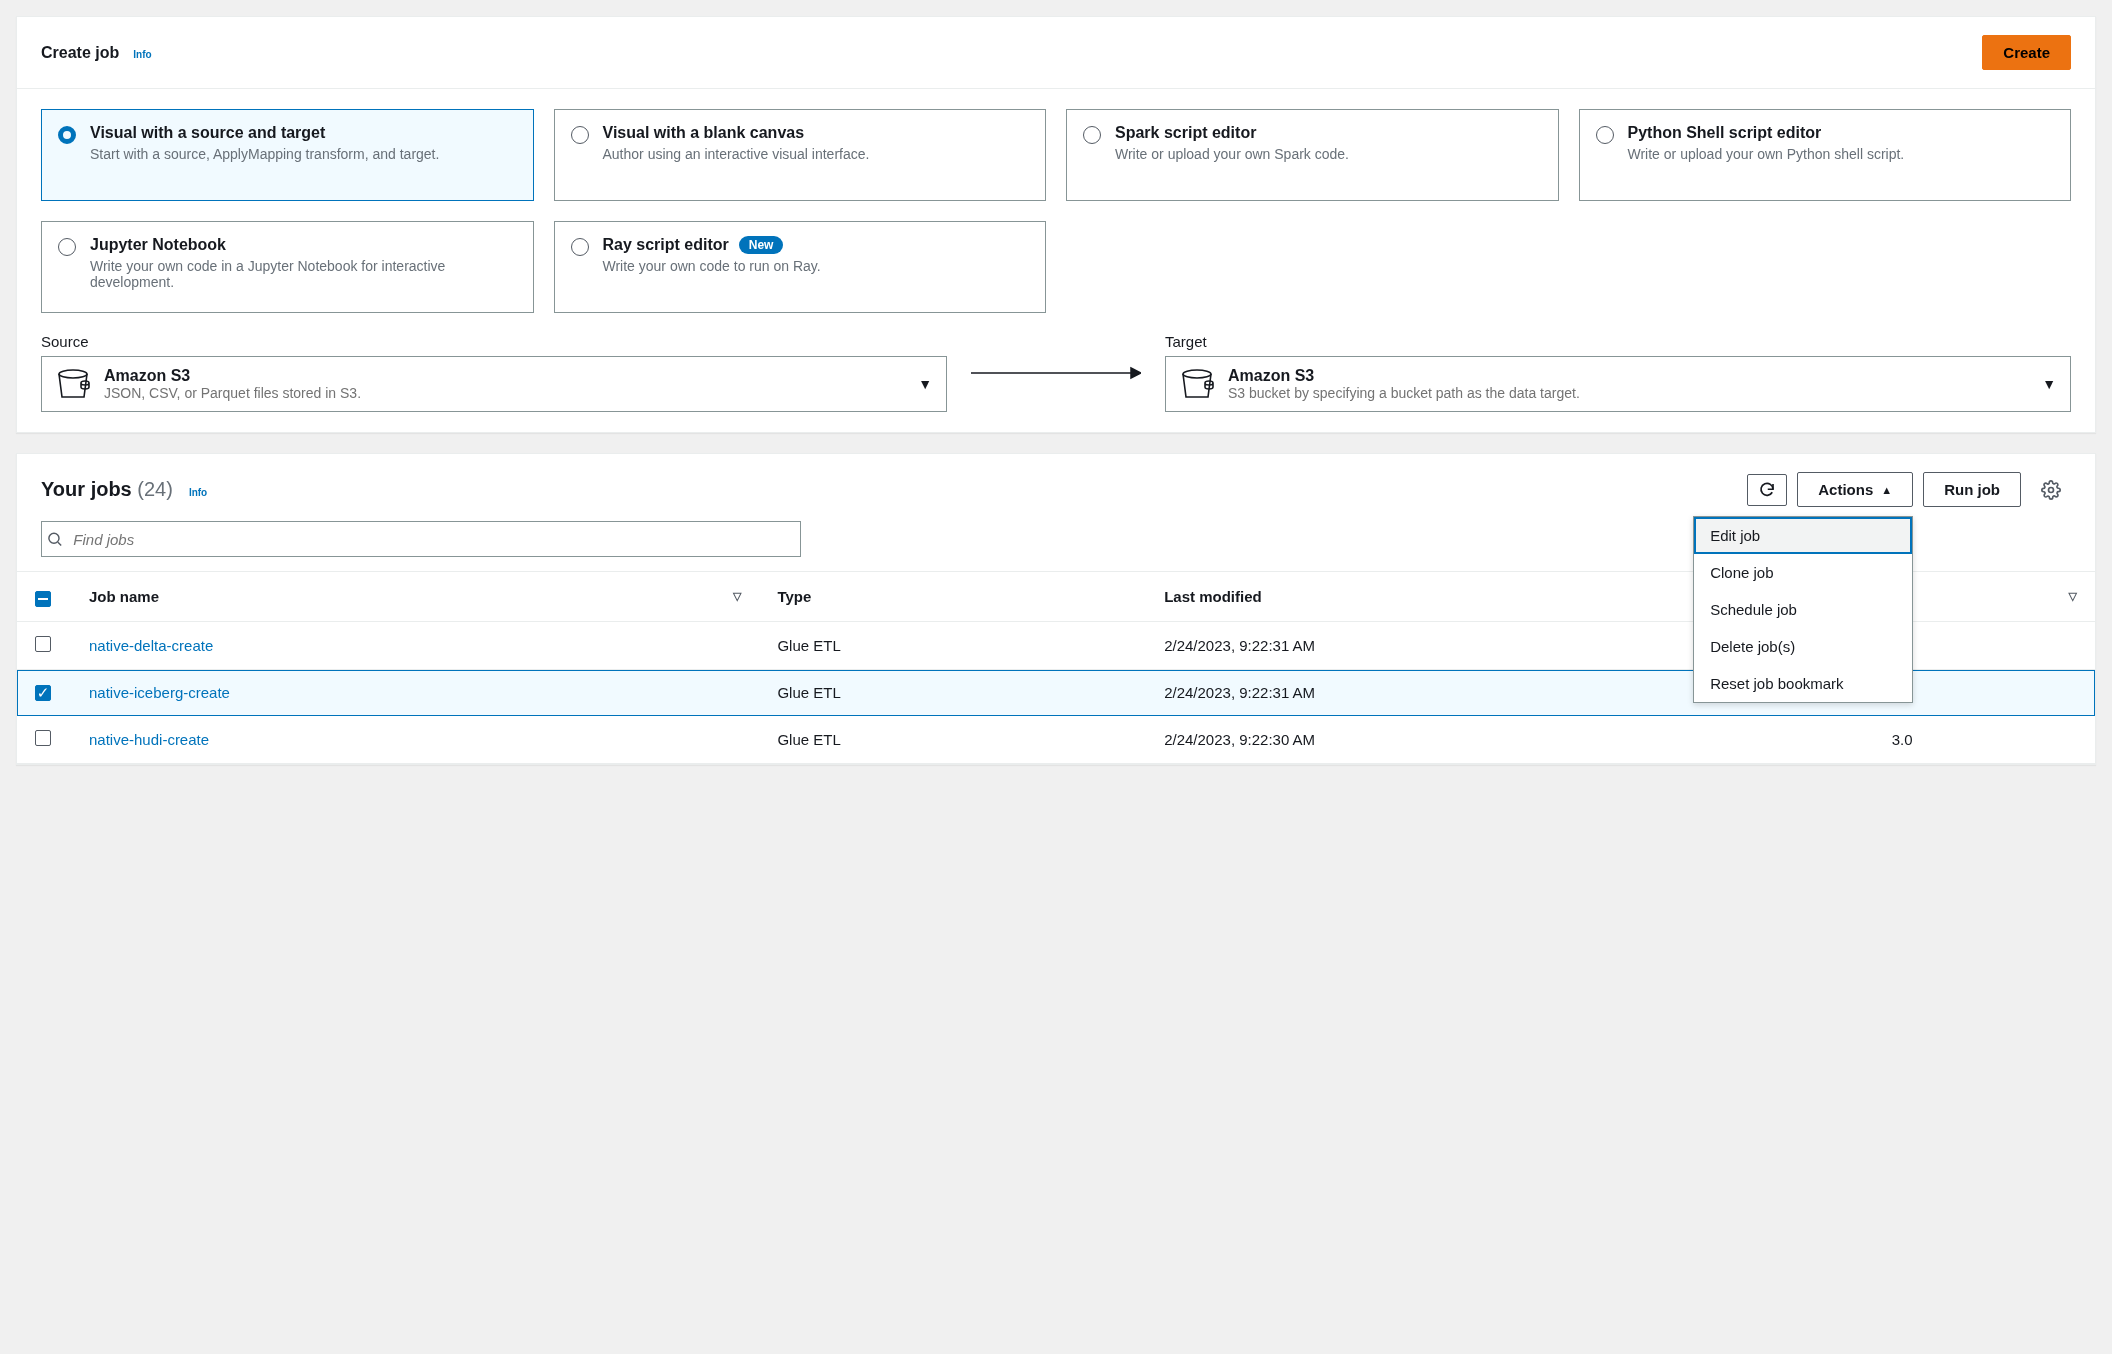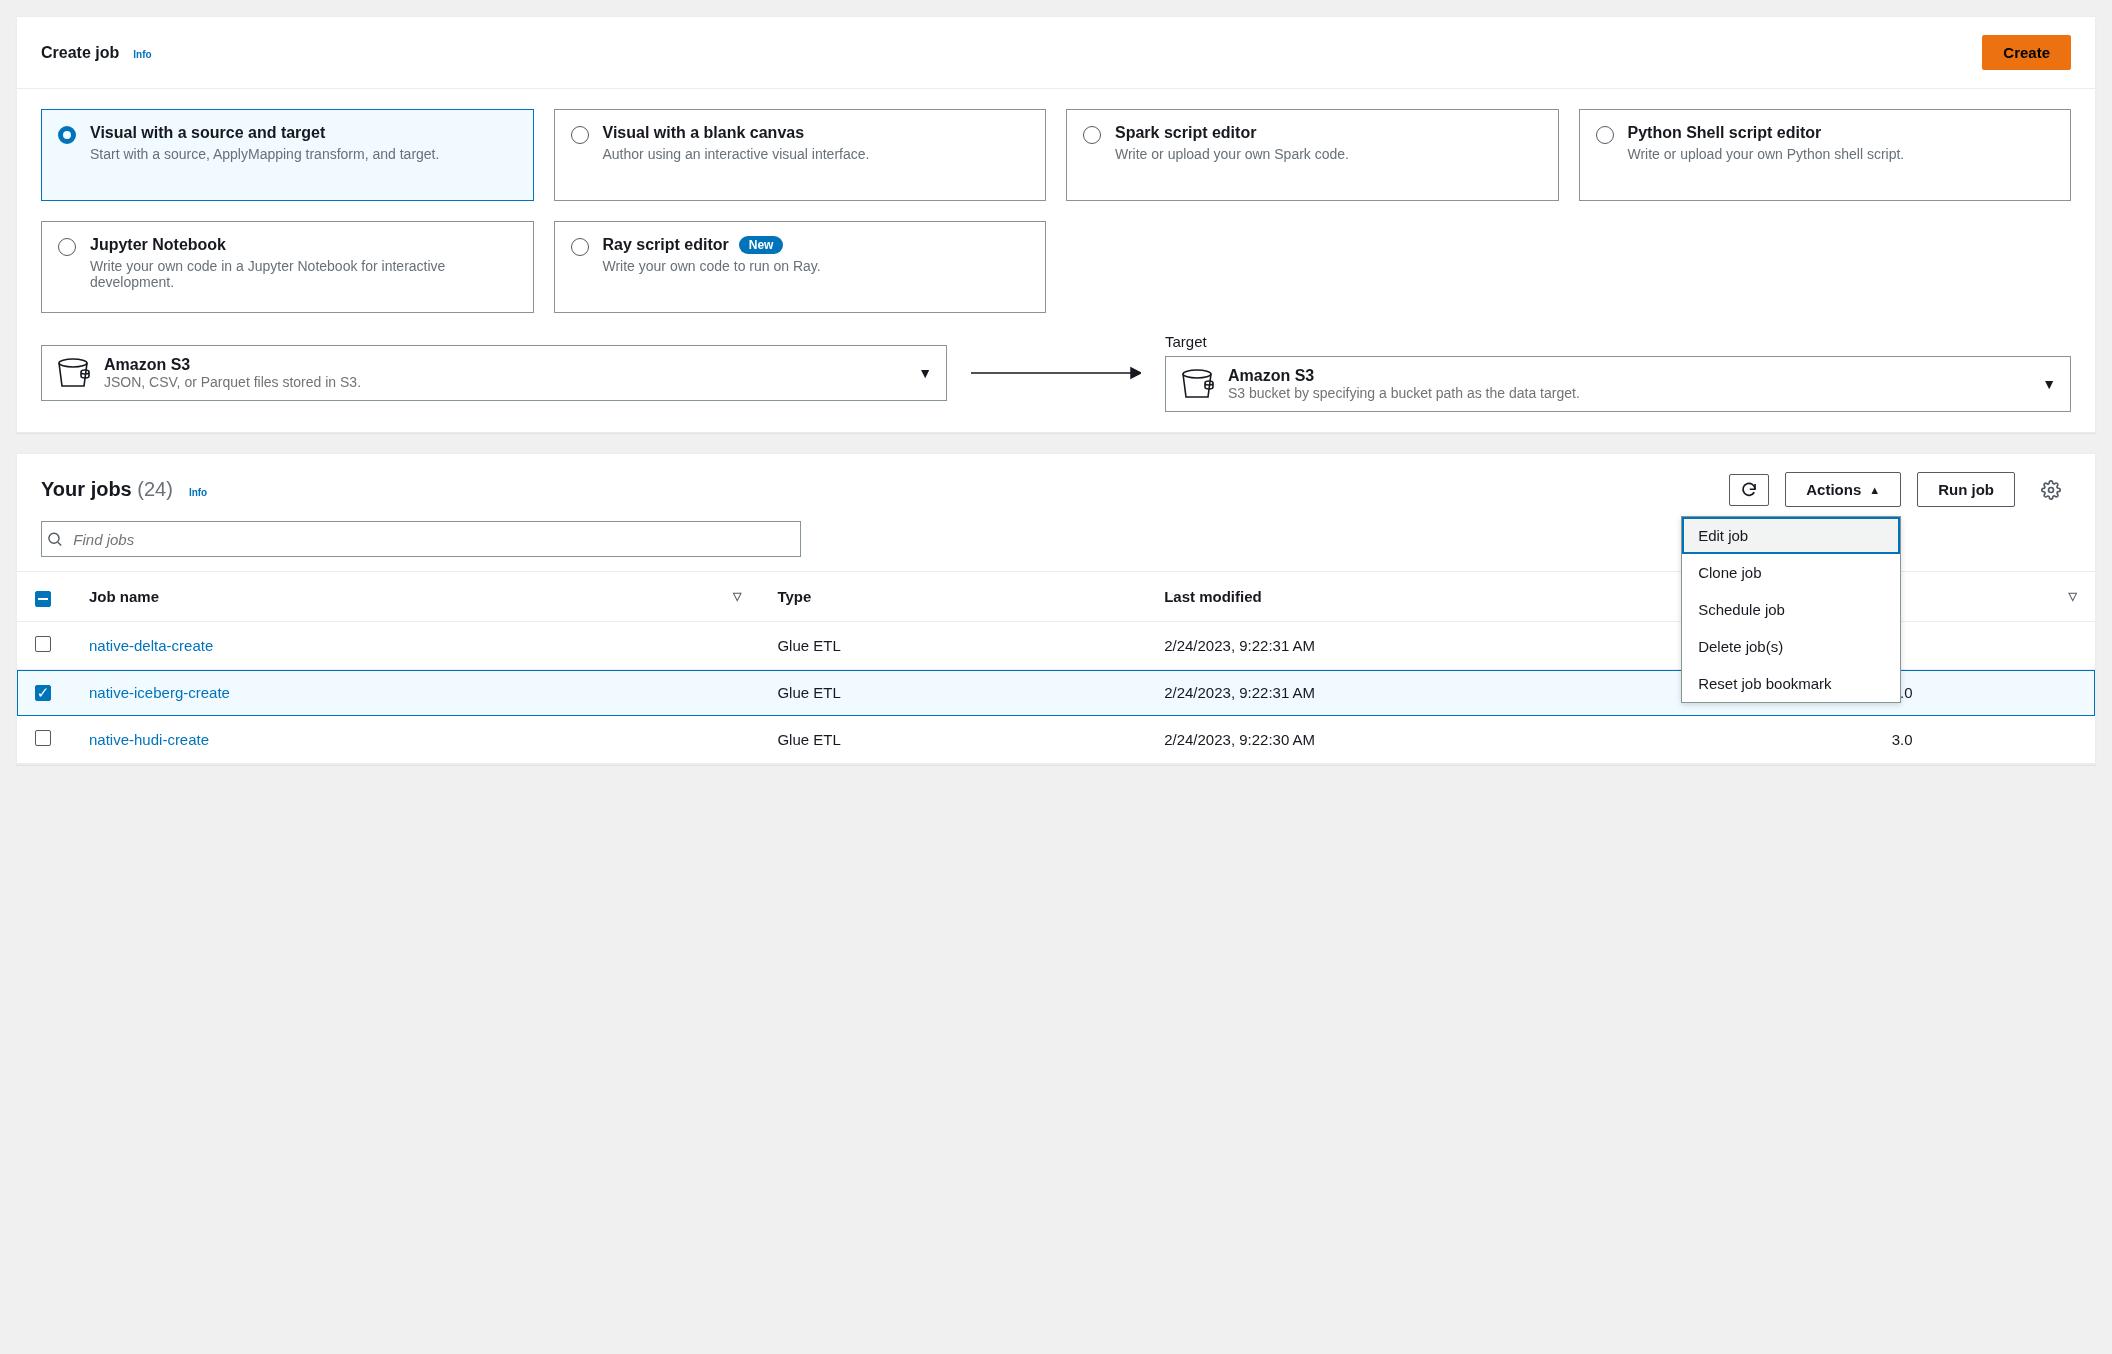--- a/index.html
+++ b/index.html
@@ -79,21 +79,21 @@
   .st-select-left { display: flex; gap: 14px; align-items: center; }
   .st-select-left svg { flex: none; }
   .st-title { font-size: 16px; font-weight: 600; }
   .st-desc  { font-size: 14px; color: #737373; }
   .arrow { flex: none; }
 
   
   .jobs-header { padding: 18px 24px 0; display: flex; align-items: center; justify-content: space-between; position: relative; }
   .jobs-header .title-group { display: flex; align-items: baseline; gap: 16px; }
   .jobs-header h2 { font-size: 20px; font-weight: 700; }
-  .jobs-header-controls { display: flex; gap: 16px; align-items: center; }
+  .jobs-header-controls { display: flex; gap: 10px; align-items: center; }
   .icon-btn { padding: 6px 10px; }
   .gear-btn { border: none; background: transparent; color: #545b64; }
 
   .search-wrap { padding: 14px 24px 0; display:flex; gap:12px; align-items:center; }
   .search-box {
     flex: 1; max-width: 760px; border: 1px solid #879596; display: flex;
     align-items: center; gap: 10px; padding: 8px 4px;
   }
   .search-box input {
     border: none; outline: none; width: 100%; font-size: 15px; font-style: italic; color: #687078;
@@ -198,20 +198,21 @@
               <span>Ray script editor</span>
               <span class="badge">New</span>
             </div>
             <div class="opt-desc">Write your own code to run on Ray.</div>
           </div>
         </div>
       </div>
 
     <div class="src-target">
       <div class="st-col">
+        <div class="st-label">Source</div>
         <div class="st-select">
           <div class="st-select-left">
             <svg width="34" height="30" viewBox="0 0 34 30" fill="none" stroke="#16191f" stroke-width="1.6">
               <ellipse cx="17" cy="5" rx="14" ry="4"></ellipse>
               <path d="M3 5 L6 28 H28 L31 5"></path>
               <path d="M25 14 a4 2 0 1 0 8 0 a4 2 0 1 0 -8 0 M25 14 v4 a4 2 0 0 0 8 0 v-4"></path>
             </svg>
             <div>
               <div class="st-title">Amazon S3</div>
               <div class="st-desc">JSON, CSV, or Parquet files stored in S3.</div>

